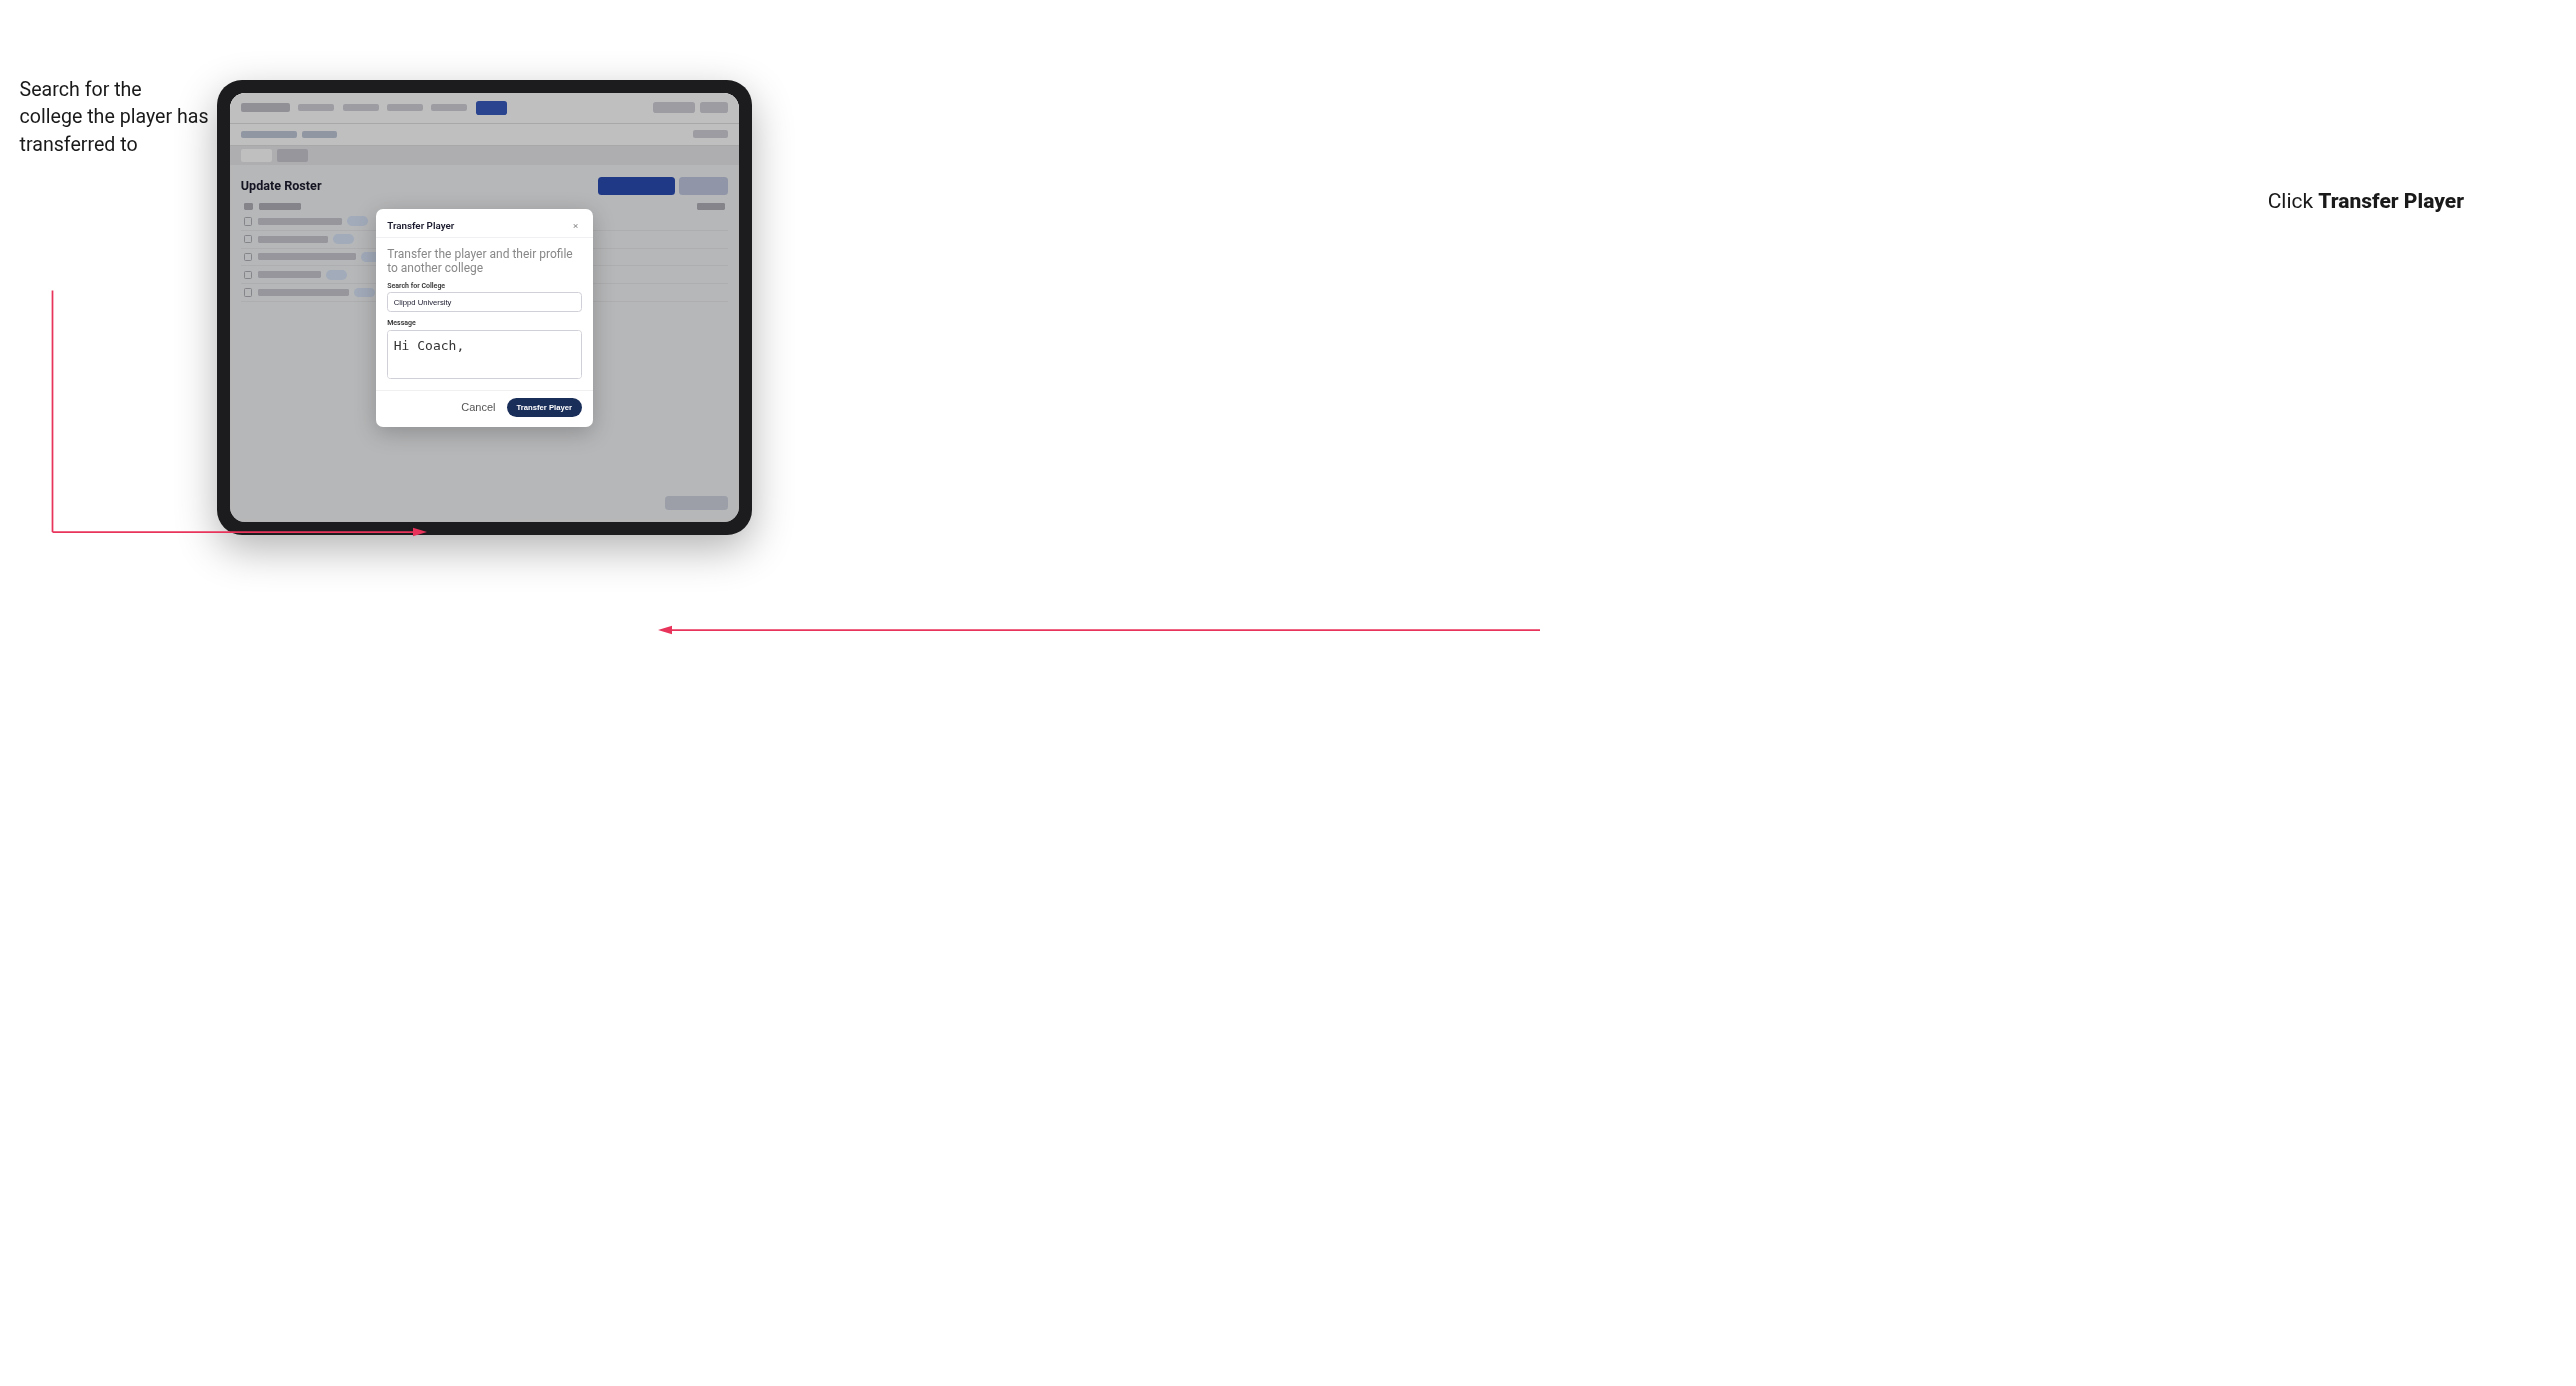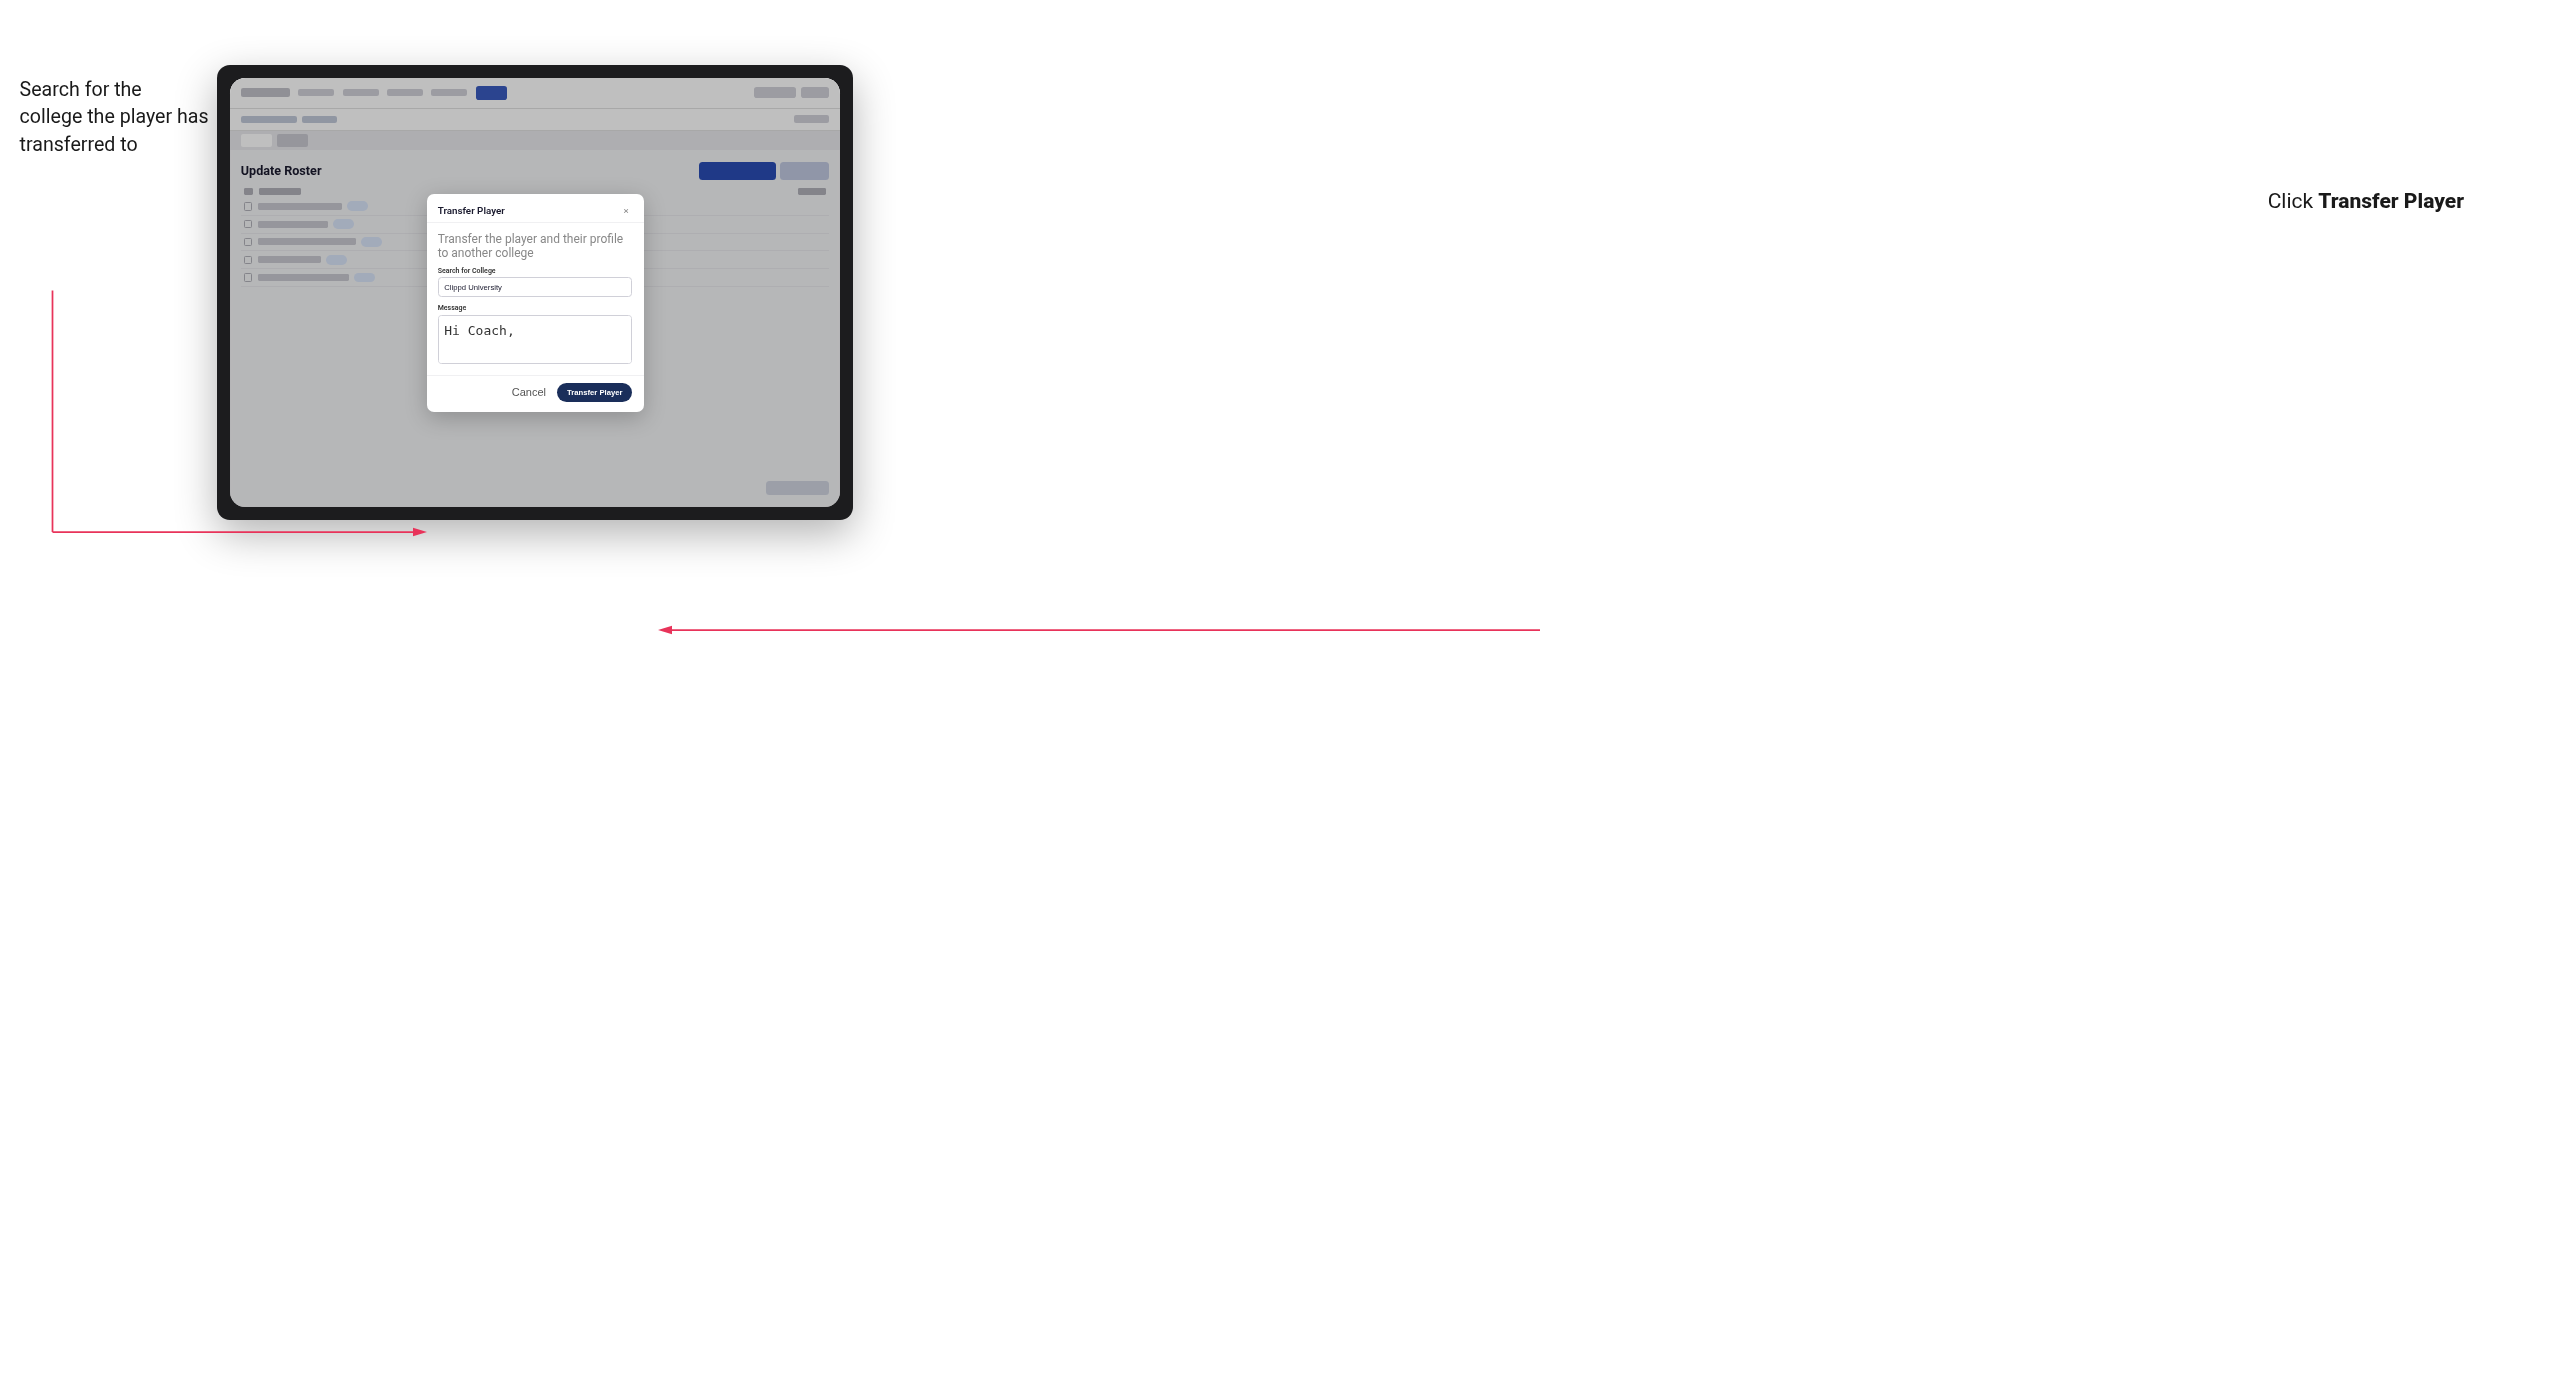--- a/index.html
+++ b/index.html
@@ -36,25 +36,25 @@
       white-space: nowrap;
     }
     .annotation-right strong {
       font-weight: 800;
     }
 
     
     .tablet-frame {
       position: absolute;
       left: 217px;
-      top: 65px;
-      width: 636px;
+      top: 80px;
+      width: 535px;
       height: 455px;
       background: #1c1c1e;
-      border-radius: 13px;
+      border-radius: 25px;
       padding: 12.6px;
       box-shadow: 0 14px 42px rgba(0,0,0,0.3);
     }
 
     .tablet-screen {
       width: 100%;
       height: 100%;
       background: #f0f0f2;
       border-radius: 15.4px;
       overflow: hidden;

